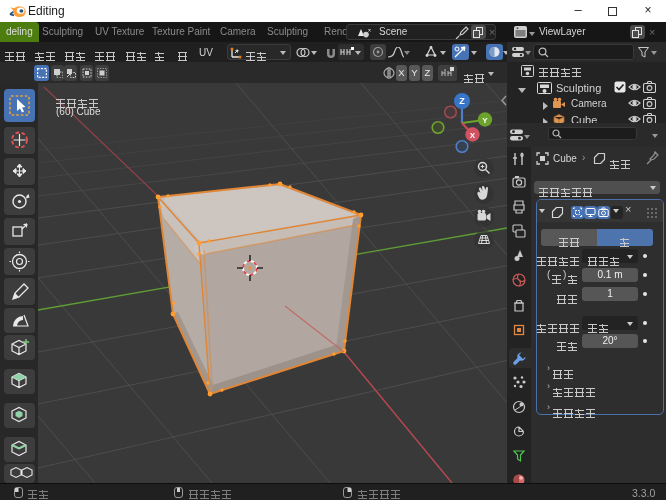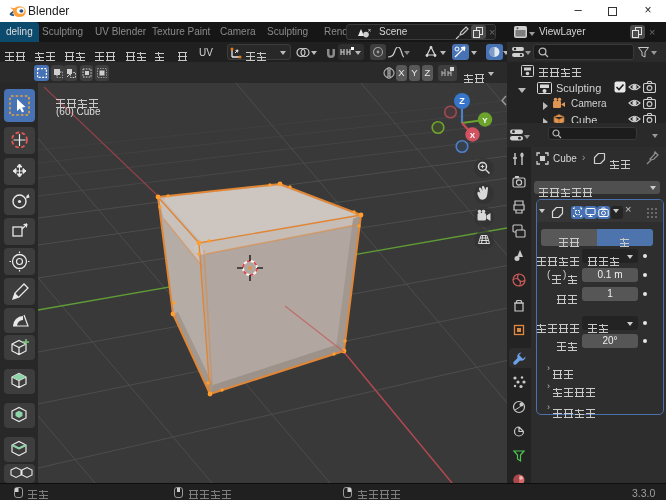--- a/index.html
+++ b/index.html
@@ -26,21 +26,21 @@
  linear-gradient(#c9c9c9,#c9c9c9) 0 8px/9px 1px no-repeat;}
 .dim .z,.z.dim{filter:brightness(0.62);}
 
 #title{left:0;top:0;width:666px;height:22px;background:#ffffff;}
 #title .logo{position:absolute;left:8px;top:3px;}
 #title .tname{position:absolute;left:28px;top:4px;font-size:12px;color:#1a1a1a;}
 .winbtn{position:absolute;top:0px;width:14px;height:20px;color:#222;font-size:13px;text-align:center;line-height:20px;}
 
 #tabs{left:0;top:22px;width:666px;height:20px;background:#161616;font-size:10px;color:#8a8a8a;}
 .tab{position:absolute;top:0;height:20px;line-height:20px;}
-.tab.act{background:#0c4a6e;color:#dedede;padding:0 6px;border-radius:0 4px 0 0;font-size:10px;}
+.tab.act{background:#4d7c0f;color:#dedede;padding:0 6px;border-radius:0 4px 0 0;font-size:10px;}
 
 #row3{left:0;top:42px;width:507px;height:20px;background:#202020;}
 #row4{left:0;top:62px;width:507px;height:21px;background:#2a2a2a;}
 
 #outhead{left:507px;top:42px;width:159px;height:20px;background:#2a2a2a;}
 #outtree{left:507px;top:62px;width:159px;height:61px;background:#232323;overflow:hidden;font-size:10px;color:#d2d2d2;}
 
 #props{left:507px;top:123px;width:159px;height:360px;background:#2d2d2d;}
 #ptabs{position:absolute;left:0;top:24px;width:24px;height:336px;background:#232323;}
 #phead{position:absolute;left:0;top:0;width:159px;height:24px;background:#2a2a2a;}
@@ -205,29 +205,29 @@
   </div>
 
   <div class="abs" id="title">
     <svg class="logo" width="19" height="16" viewBox="0 0 19 16">
       <path d="M2 4.5 L9 5.5 L6.5 8 Z" fill="#ff9f3a"></path>
       <path d="M8 7 L3 10.5 Q2 11.2 3.2 11.6 L6 12.3" fill="none" stroke="#265787" stroke-width="1.8"></path>
       <ellipse cx="11.4" cy="8.6" rx="6.4" ry="5.4" fill="#ff9f3a"></ellipse>
       <ellipse cx="12.6" cy="7.7" rx="3.9" ry="3.1" fill="#fff"></ellipse>
       <ellipse cx="13.4" cy="8" rx="2" ry="1.7" fill="#265787"></ellipse>
     </svg>
-    <span class="tname">Blender</span>
+    <span class="tname">Editing</span>
     <div class="winbtn" style="left:571px">–</div>
     <div class="abs" style="left:608px;top:7px;width:9px;height:9px;border:1px solid #333;box-sizing:border-box"></div>
     <div class="winbtn" style="left:641px;font-size:12px">×</div>
   </div>
   <div class="abs" id="tabs">
     <div class="tab act" style="left:0">deling</div>
     <div class="tab" style="left:42px">Sculpting</div>
-    <div class="tab" style="left:95px">UV Blender</div>
+    <div class="tab" style="left:95px">UV Texture</div>
     <div class="tab" style="left:152px">Texture Paint</div>
     <div class="tab" style="left:220px">Camera</div>
     <div class="tab" style="left:267px">Sculpting</div>
     <div class="tab" style="left:324px">Rend</div>
 
     <div class="fld" style="left:346px;top:2px;width:150px;height:16px;background:#202020;border:1px solid #3a3a3a;"></div>
     <svg class="abs" style="left:354px;top:4px" width="20" height="13" viewBox="0 0 20 13">
       <path d="M4 10 L7 3 L10 10 Z" fill="#e8e8e8"></path>
         <circle cx="12" cy="8.6" r="2.8" fill="#cfcfcf"></circle>
       <path d="M14.5 3 l2 2.5 M14.5 5.5 l2 -2.5" stroke="#bbb" stroke-width="1"></path>

